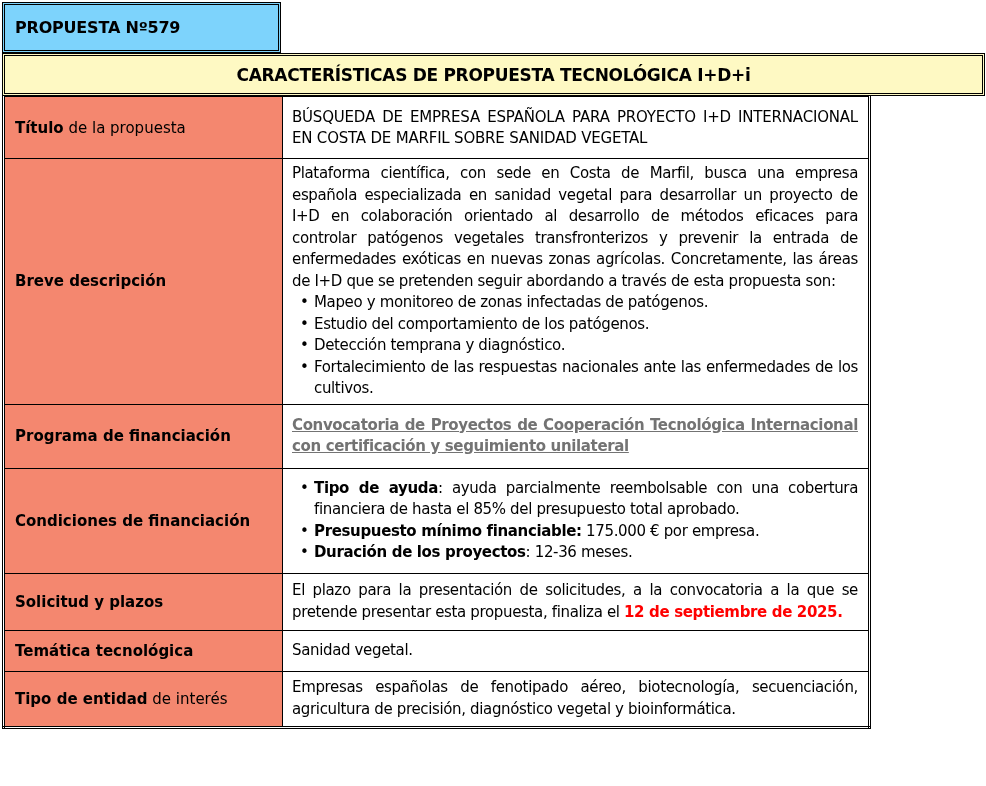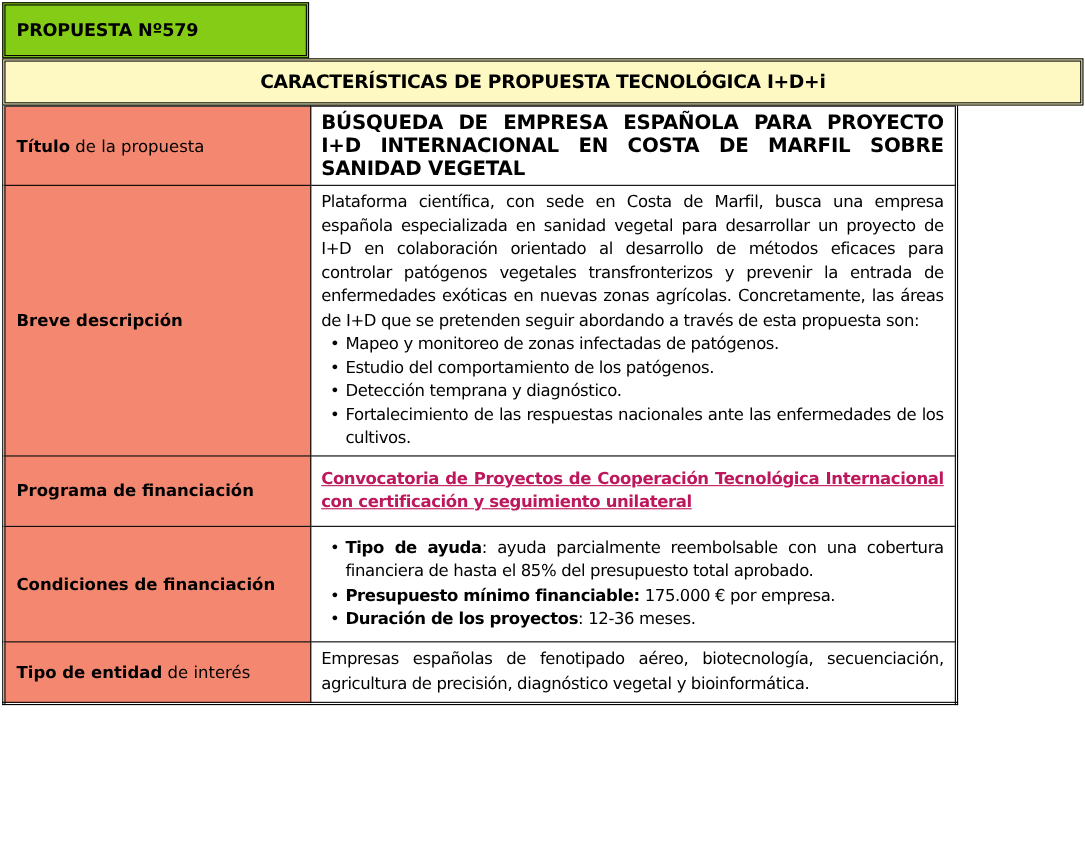--- a/index.html
+++ b/index.html
@@ -1,21 +1,21 @@
 <!DOCTYPE html>
 <html><head>
 <meta charset="utf-8">
 <style>
   * { box-sizing: border-box; margin: 0; padding: 0; }
   html, body { width: 986px; height: 786px; background: #ffffff; overflow: hidden; }
   body { font-family: "DejaVu Sans", sans-serif; color: #000; font-size: 15px; position: relative; }
 
   .prop-box {
     position: absolute; left: 2px; top: 2px; width: 279px; height: 51px;
-    border: 3px double #000; background: #84cc16;
+    border: 3px double #000; background: #7dd3fc;
     display: flex; align-items: center; padding-left: 10px;
   }
   .prop-box span { font-weight: bold; font-size: 16px; letter-spacing: -0.2px; }
 
   .header-band {
     position: absolute; left: 2px; top: 53px; width: 983px; height: 43px;
     border: 3px double #000; background: #fef9c3;
     display: flex; align-items: center; justify-content: center;
   }
   .header-band span { font-weight: bold; font-size: 17px; letter-spacing: -0.3px; }
@@ -29,25 +29,25 @@
   td.label {
     width: 279px; background: #f4876f; padding: 0 10px;
     border-right: 3px double #000;
     font-size: 15px; line-height: 20px;
   }
   td.label b { font-weight: bold; }
   td.value {
     padding: 4px 10px 4px 9px; font-size: 15px; line-height: 21.5px;
     text-align: justify; letter-spacing: -0.35px;
   }
-  .title-text { font-weight: bold; font-size: 18px; letter-spacing: -0.2px; line-height: 21px; }
+  .title-text { font-weight: normal; font-size: 15px; letter-spacing: -0.2px; line-height: 21px; }
   ul.bul { list-style: none; margin: 0; padding: 0; }
   ul.bul li { position: relative; padding-left: 22px; }
   ul.bul li::before { content: "•"; position: absolute; left: 8px; top: 0; }
-  a.link { color: #be185d; font-weight: bold; }
+  a.link { color: #737373; font-weight: bold; }
   .red { color: #ff0000; font-weight: bold; }
 </style>
 </head>
 <body>
 
 <div class="prop-box">
   <span>PROPUESTA Nº579</span>
 </div>
 
 <div class="header-band">
@@ -95,22 +95,36 @@
     </td>
     <td class="value">
       <ul class="bul">
         <li><b>Tipo de ayuda</b><span>: ayuda parcialmente reembolsable con una cobertura financiera de hasta el 85% del presupuesto total aprobado.</span></li>
         <li><b>Presupuesto mínimo financiable:</b><span> 175.000 € por empresa.</span></li>
         <li><b>Duración de los proyectos</b><span>: 12-36 meses.</span></li>
       </ul>
     </td>
   </tr>
 
+  <tr style="height:57px;">
+    <td class="label">
+      <b>Solicitud y plazos</b>
+    </td>
+    <td class="value">
+      <span>El plazo para la presentación de solicitudes, a la convocatoria a la que se pretende presentar esta propuesta, finaliza el </span><span class="red">12 de septiembre de 2025.</span>
+    </td>
+  </tr>
 
 
+  <tr style="height:41px;">
+    <td class="label">
+      <b>Temática tecnológica</b>
+    </td>
+    <td class="value">Sanidad vegetal.</td>
+  </tr>
 
   <tr style="height:56px;">
     <td class="label">
       <b>Tipo de entidad</b><span> de interés</span>
     </td>
     <td class="value">Empresas españolas de fenotipado aéreo, biotecnología, secuenciación, agricultura de precisión, diagnóstico vegetal y bioinformática.</td>
   </tr>
 </tbody>
   </table>
 

